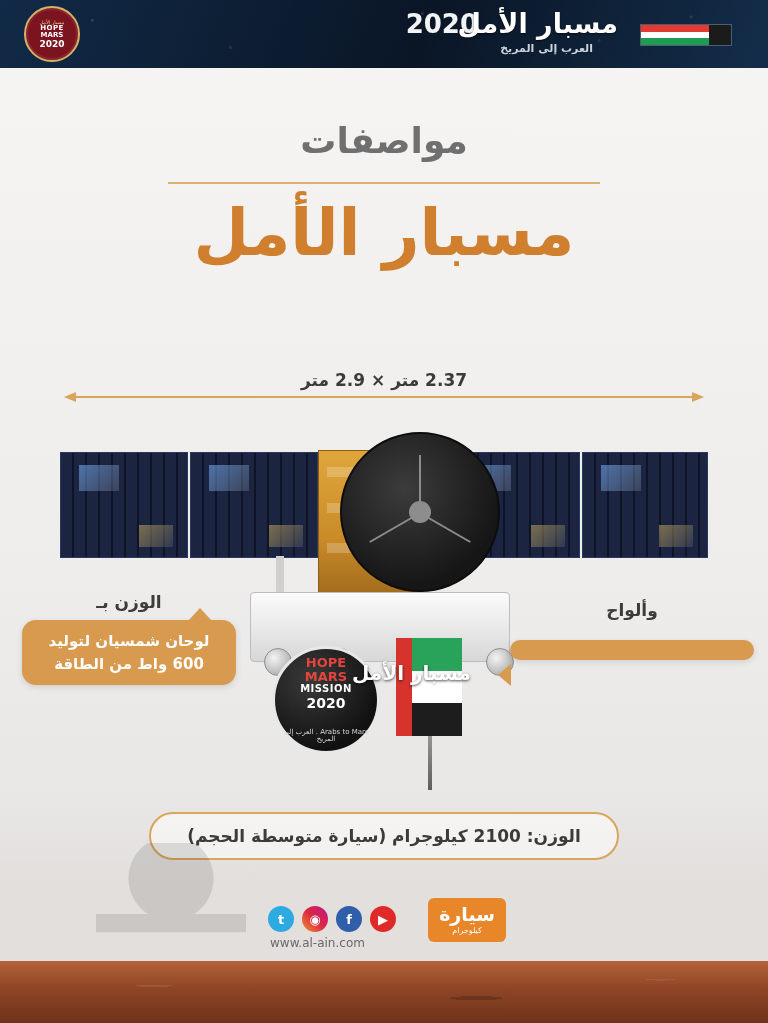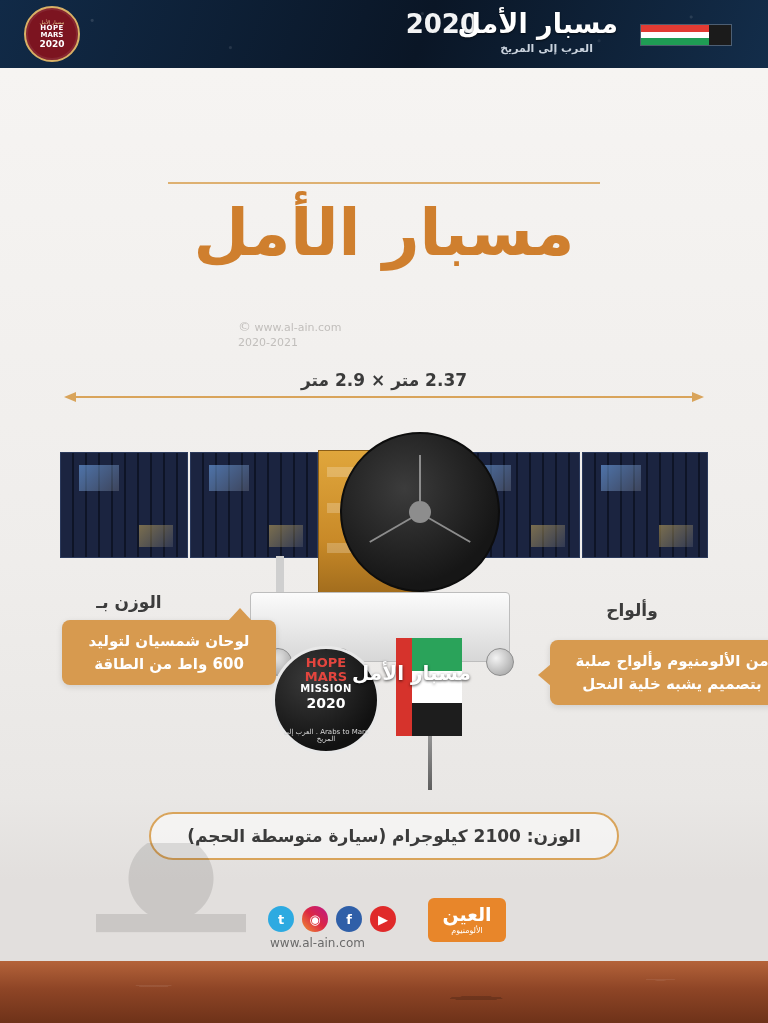--- a/index.html
+++ b/index.html
@@ -156,23 +156,23 @@
     position: absolute; top: 648px; width: 28px; height: 28px; border-radius: 50%;
     background: radial-gradient(circle at 35% 35%, #f3f3f3, #9a9a9a);
     border: 1px solid #8e8e8e;
   }
   .mast {
     position: absolute; top: 556px; left: 276px; width: 8px; height: 48px; background: #cfcfcf;
   }
 
   
   .callout {
-    position: absolute; background: #d79a4f; color: #ffffff; border-radius: 8px;
+    position: absolute; background: #d79a4f; color: #ffffff; border-radius: 14px;
     padding: 10px 14px; font-size: 15px; line-height: 1.5; font-weight: bold;
-    text-align: center; box-shadow: 0 2px 6px rgba(0,0,0,.12); margin-left: 40px;
+    text-align: center; box-shadow: 0 2px 6px rgba(0,0,0,.12);
   }
   .callout .tip {
     position: absolute; width: 0; height: 0;
   }
   .callout-left { top: 620px; left: 22px; width: 214px; }
   .callout-left .tip {
     top: -12px; right: 24px;
     border-left: 12px solid transparent; border-right: 12px solid transparent;
     border-bottom: 13px solid #d79a4f;
   }
@@ -291,28 +291,24 @@
     <div class="title-sub">العرب إلى المريخ</div>
 
     <div class="mission-badge">
       <div class="mb4">مسبار الأمل</div>
       <div class="mb1">HOPE</div>
       <div class="mb2">MARS</div>
       <div class="mb3">2020</div>
     </div>
   </div>
 
+  <div class="h-small">مواصفات</div>
   <div class="h-rule"></div>
   <div class="h-big">مسبار الأمل</div>
 
-  <div class="watermark">
-    <div><span class="c">©</span>
-      <span>www.al-ain.com</span></div>
-    <div>2020-2021</div>
-  </div>
 
   <div class="dim-value">2.37 متر × 2.9 متر</div>
   <svg class="dim-arrow" viewBox="0 0 640 14">
     <line x1="10" y1="7" x2="630" y2="7" stroke="#d9a45b" stroke-width="2"></line>
     <polygon points="0,7 12,2 12,12" fill="#d9a45b"></polygon>
     <polygon points="640,7 628,2 628,12" fill="#d9a45b"></polygon>
   </svg>
 
   <div class="craft"></div>
   <div class="panel p1">
@@ -354,21 +350,20 @@
 
   <div class="label-left">الوزن بـ</div>
   <div class="callout callout-left">
     <span class="tip"></span>
     <span>لوحان شمسيان لتوليد 600 واط من الطاقة</span>
   </div>
 
   <div class="label-right">وألواح</div>
   <div class="callout callout-right">
     <span class="tip"></span>
-    <span>من الألومنيوم وألواح صلبة بتصميم يشبه خلية النحل</span>
   </div>
 
   <div class="flag-stick"></div>
   <div class="uae-flag">
     <div class="fstripe f1"></div>
     <div class="fstripe f2"></div>
     <div class="fstripe f3"></div>
     <div class="fpole"></div>
   </div>
   <div class="emblem">
@@ -384,18 +379,18 @@
 
   <div class="ghost-rover"></div>
   <div class="social">
     <div class="s s-youtube">▶</div>
     <div class="s s-facebook">f</div>
     <div class="s s-instagram">◉</div>
     <div class="s s-twitter">t</div>
   </div>
   <div class="site-url">www.al-ain.com</div>
   <div class="logo-box">
-    <div class="l1">العين</div>
-    <div class="l2">الألومنيوم</div>
+    <div class="l1">سيارة</div>
+    <div class="l2">كيلوجرام</div>
   </div>
 
   <div class="mars"></div>
 </div>
 
 </body></html>

